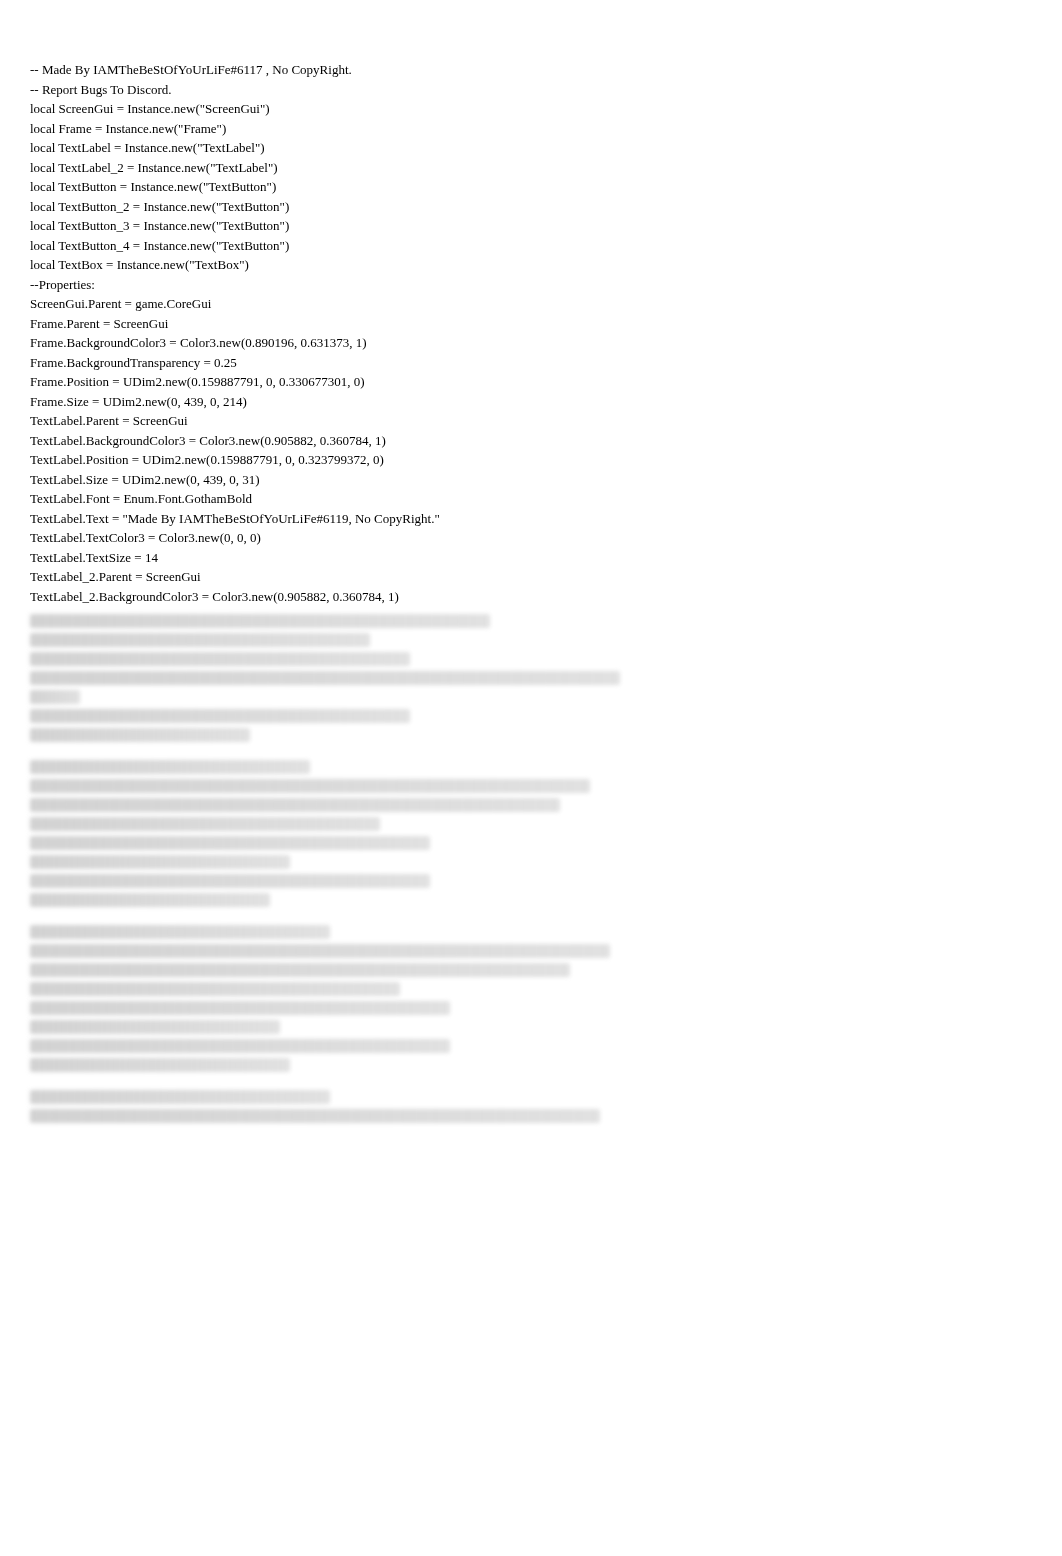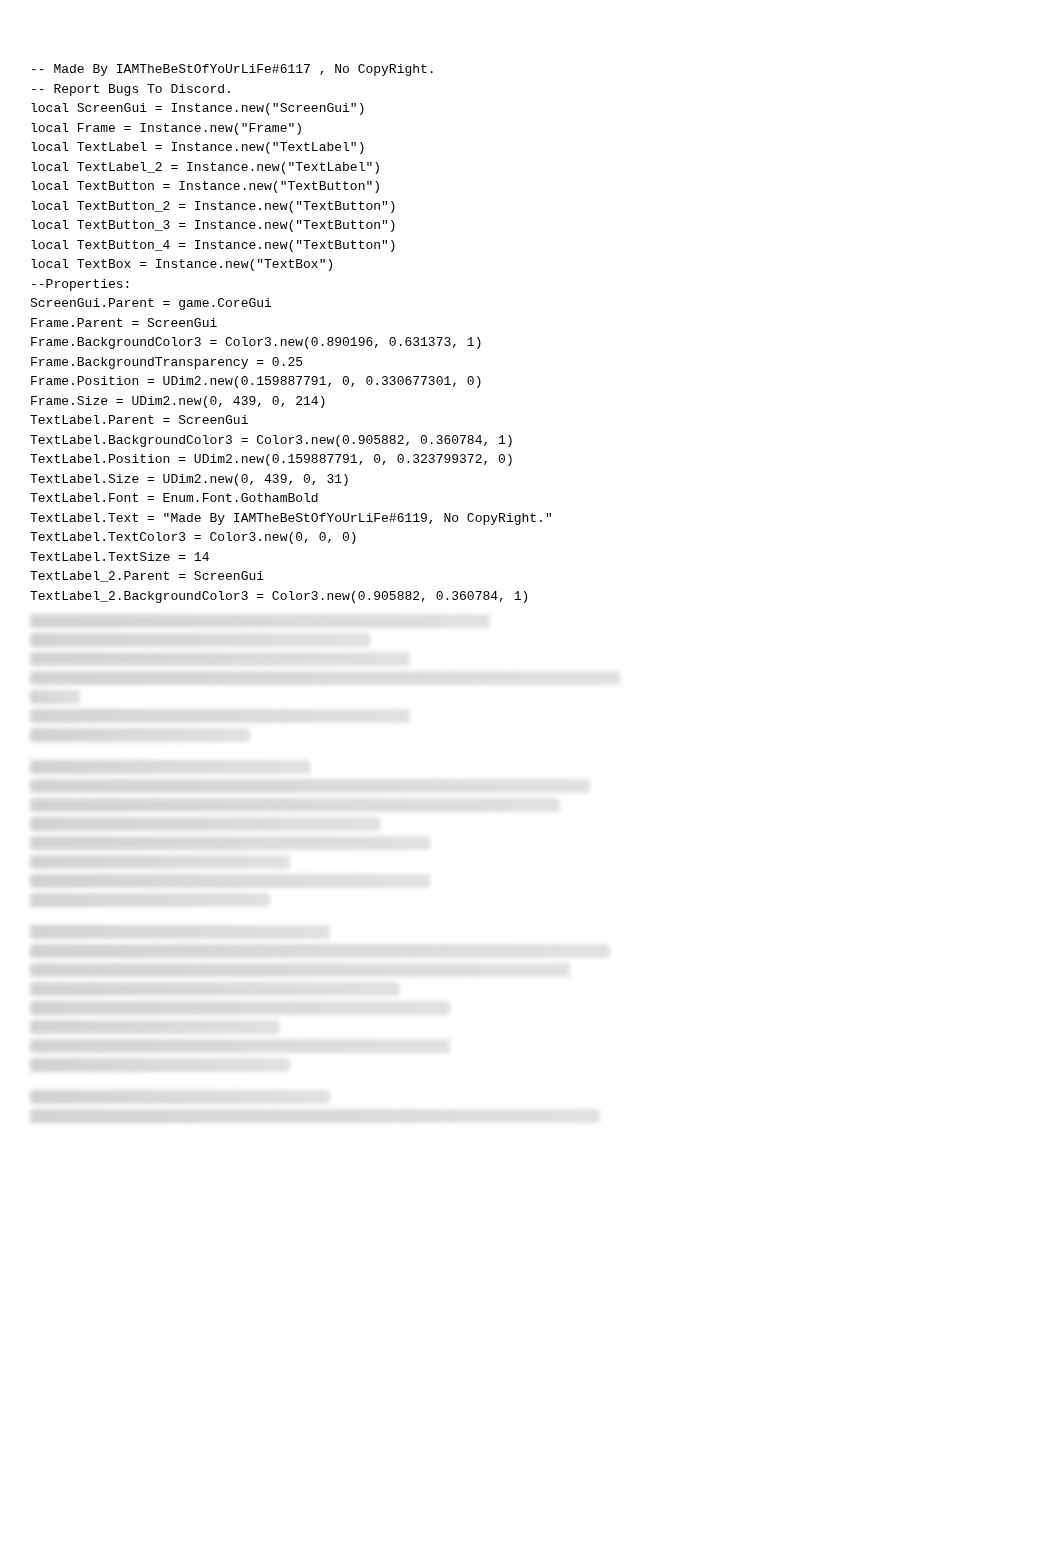--- a/index.html
+++ b/index.html
@@ -14,20 +14,21 @@
       line-height: 1.5;
       padding: 60px 30px;
       color: #000000;
       width: 1062px;
     }
     .code-block {
       white-space: pre;
     }
     .code-line {
       display: block;
+      font-family: Liberation Serif, serif;
     }
     .blurred-section {
       margin-top: 8px;
     }
     .blur-line {
       height: 14px;
       background: linear-gradient(90deg, rgba(180,180,180,0.6) 0%, rgba(180,180,180,0.4) 100%);
       margin-bottom: 5px;
       border-radius: 2px;
       filter: blur(2px);

